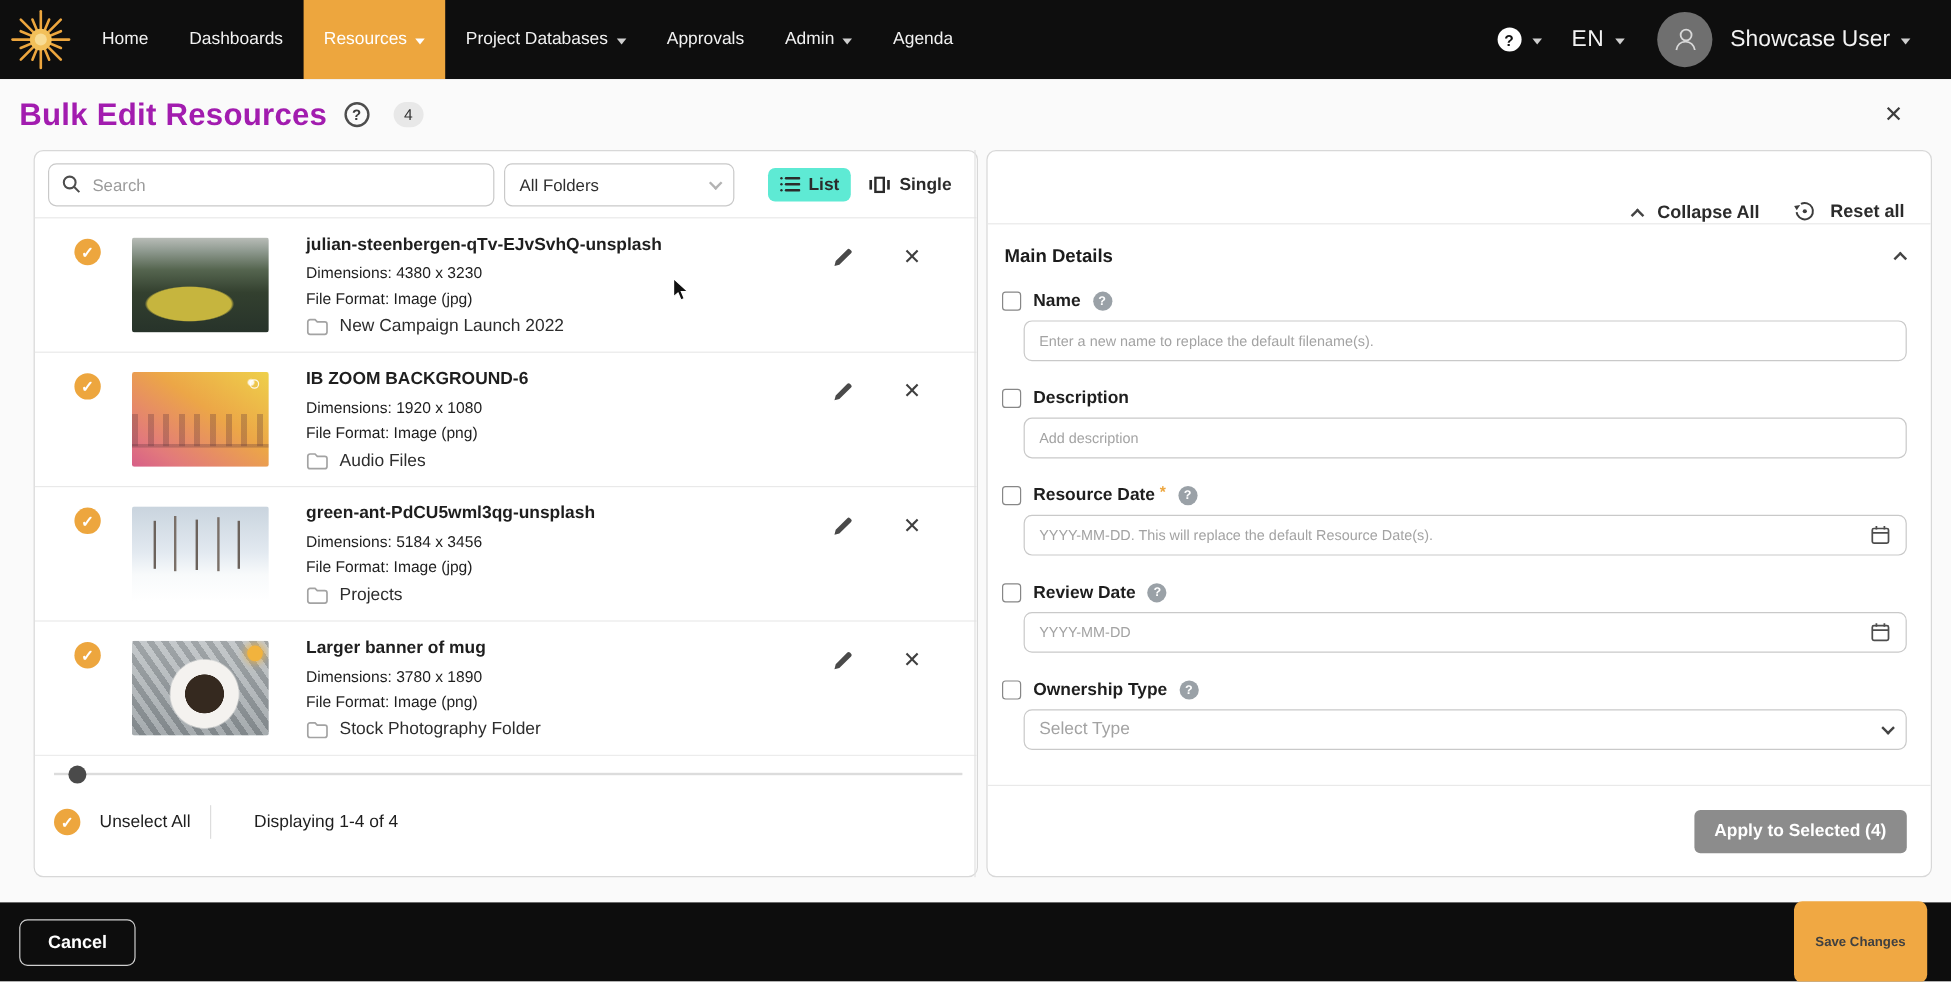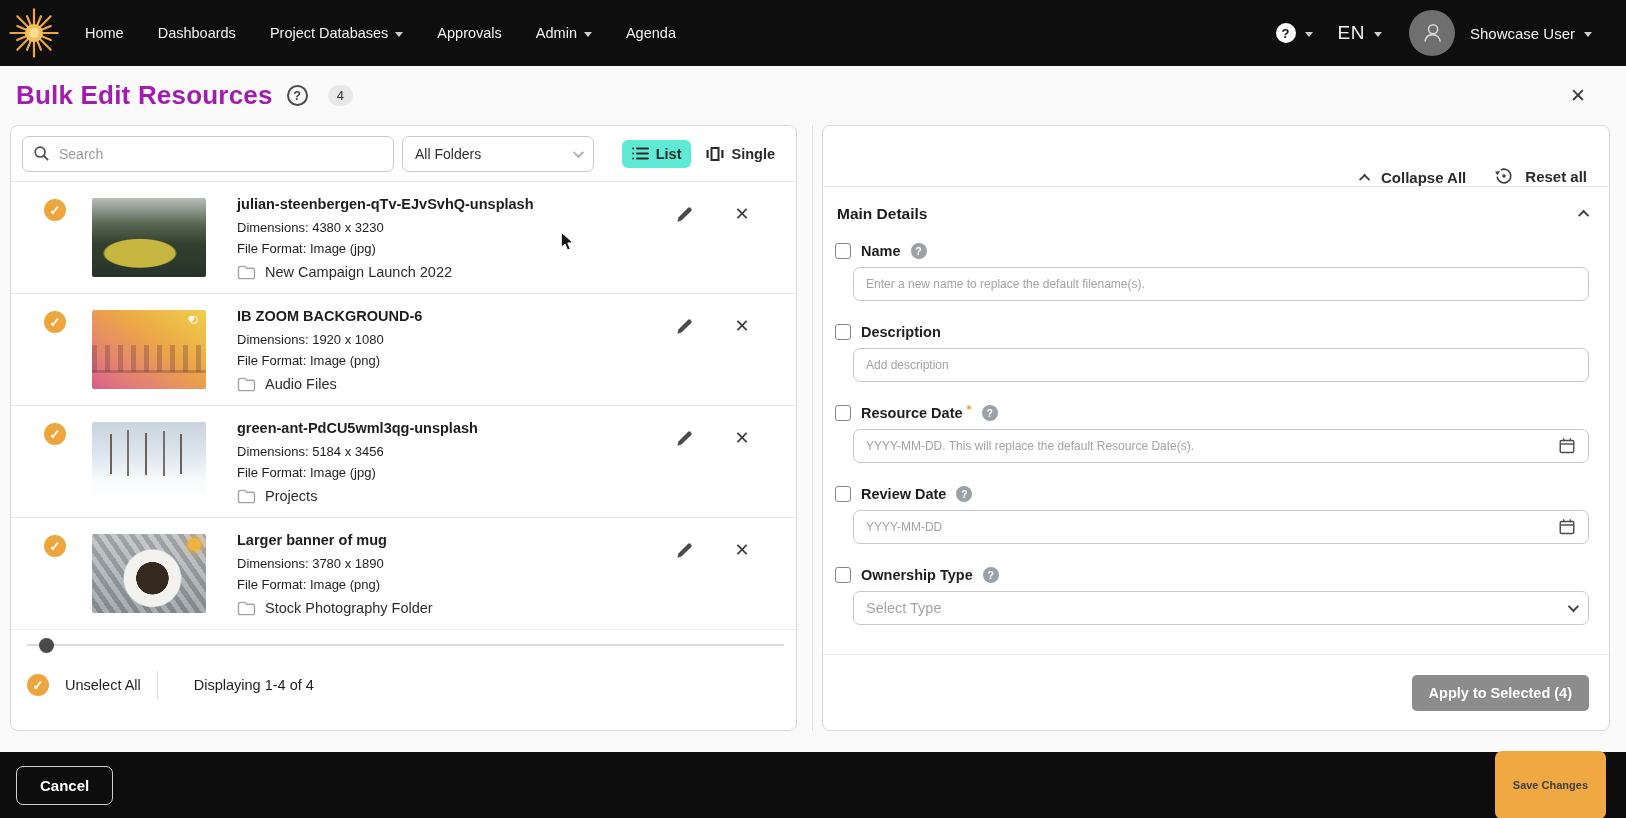--- a/index.html
+++ b/index.html
@@ -32,21 +32,21 @@
   .nav-help {
     width:20px; height:20px; border-radius:50%; background:#fff; color:#111;
     font-weight:bold; font-size:13px; display:flex; align-items:center; justify-content:center;
   }
   .nav-group { display:flex; align-items:center; gap:9px; margin-right:12px; }
   .nav-lang { font-size:19px; letter-spacing:.5px; }
   .avatar {
     width:46px; height:46px; border-radius:50%; background:#6f6f6f;
     display:flex; align-items:center; justify-content:center; margin:0 2px;
   }
-  .nav-user { font-size:15px; }
+  .nav-user { font-size:19px; }
 
   
   .page-header {
     position:absolute; top:66px; left:0; right:0; height:59px;
     display:flex; align-items:center; padding:0 16px; gap:14px; background:#fafafa;
   }
   .page-title { font-size:26px; font-weight:bold; color:#a21caf; letter-spacing:.2px; }
   .title-help {
     width:21px; height:21px; border-radius:50%; border:2px solid #4d4d4d; color:#3d3d3d;
     font-size:12.5px; font-weight:bold; display:flex; align-items:center; justify-content:center;
@@ -54,21 +54,21 @@
   .count-badge {
     background:#e8e8e8; border-radius:12px; padding:3px 9px; font-size:13px; color:#333; margin-left:6px;
   }
   .header-close { margin-left:auto; margin-right:24px; font-size:19px; color:#3c3c3c; cursor:pointer; }
 
   
   .card {
     position:absolute; top:125px; bottom:87px; background:#fff;
     border:1px solid #d8d8d8; border-radius:8px;
   }
-  .left-card { left:10px; width:787px; display:flex; flex-direction:column; overflow:hidden; }
+  .left-card { left:28px; width:787px; display:flex; flex-direction:column; overflow:hidden; }
   .right-card { left:822px; right:16px; overflow:hidden; }
   .panel-divider { position:absolute; top:125px; left:812px; width:1px; height:606px; background:#e2e2e2; }
 
   
   .lc-toolbar {
     flex:0 0 56px; border-bottom:1px solid #e9e9e9; display:flex; align-items:center;
     padding:0 11px; gap:8px;
   }
   .search-box {
     width:372px; height:36px; border:1px solid #c9c9c9; border-radius:7px;
@@ -240,20 +240,24 @@
         <circle cx="32" cy="32" r="5.5" fill="#f8dc94"></circle>
       </svg>
     </span>
   </div>
   <div class="nav-item">
       <span>Home</span>
     </div>
   <div class="nav-item">
       <span>Dashboards</span>
     </div>
+  <div class="nav-item active">
+      <span>Resources</span>
+      <span class="caret"></span>
+    </div>
   <div class="nav-item">
       <span>Project Databases</span>
       <span class="caret"></span>
     </div>
   <div class="nav-item">
       <span>Approvals</span>
     </div>
   <div class="nav-item">
       <span>Admin</span>
       <span class="caret"></span>

